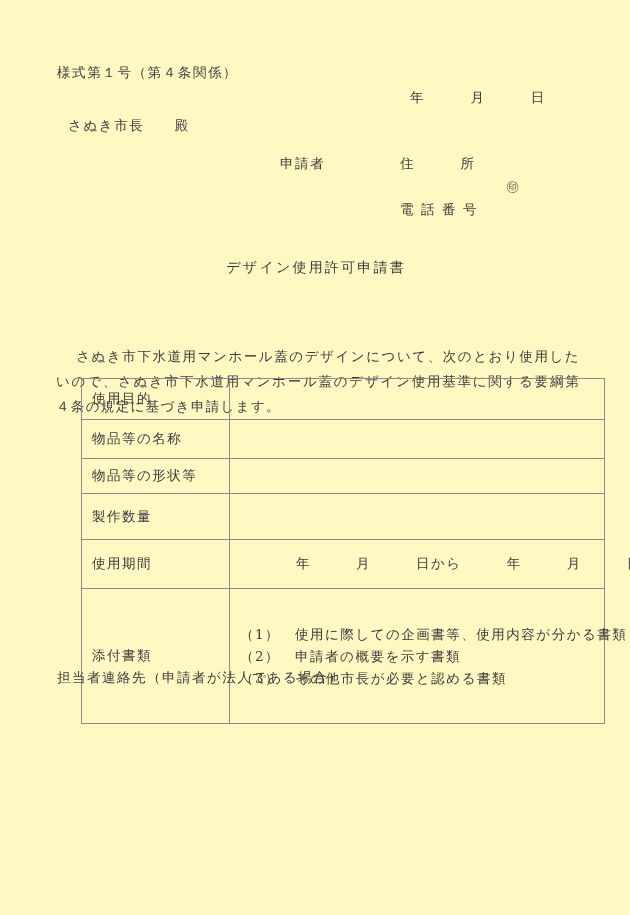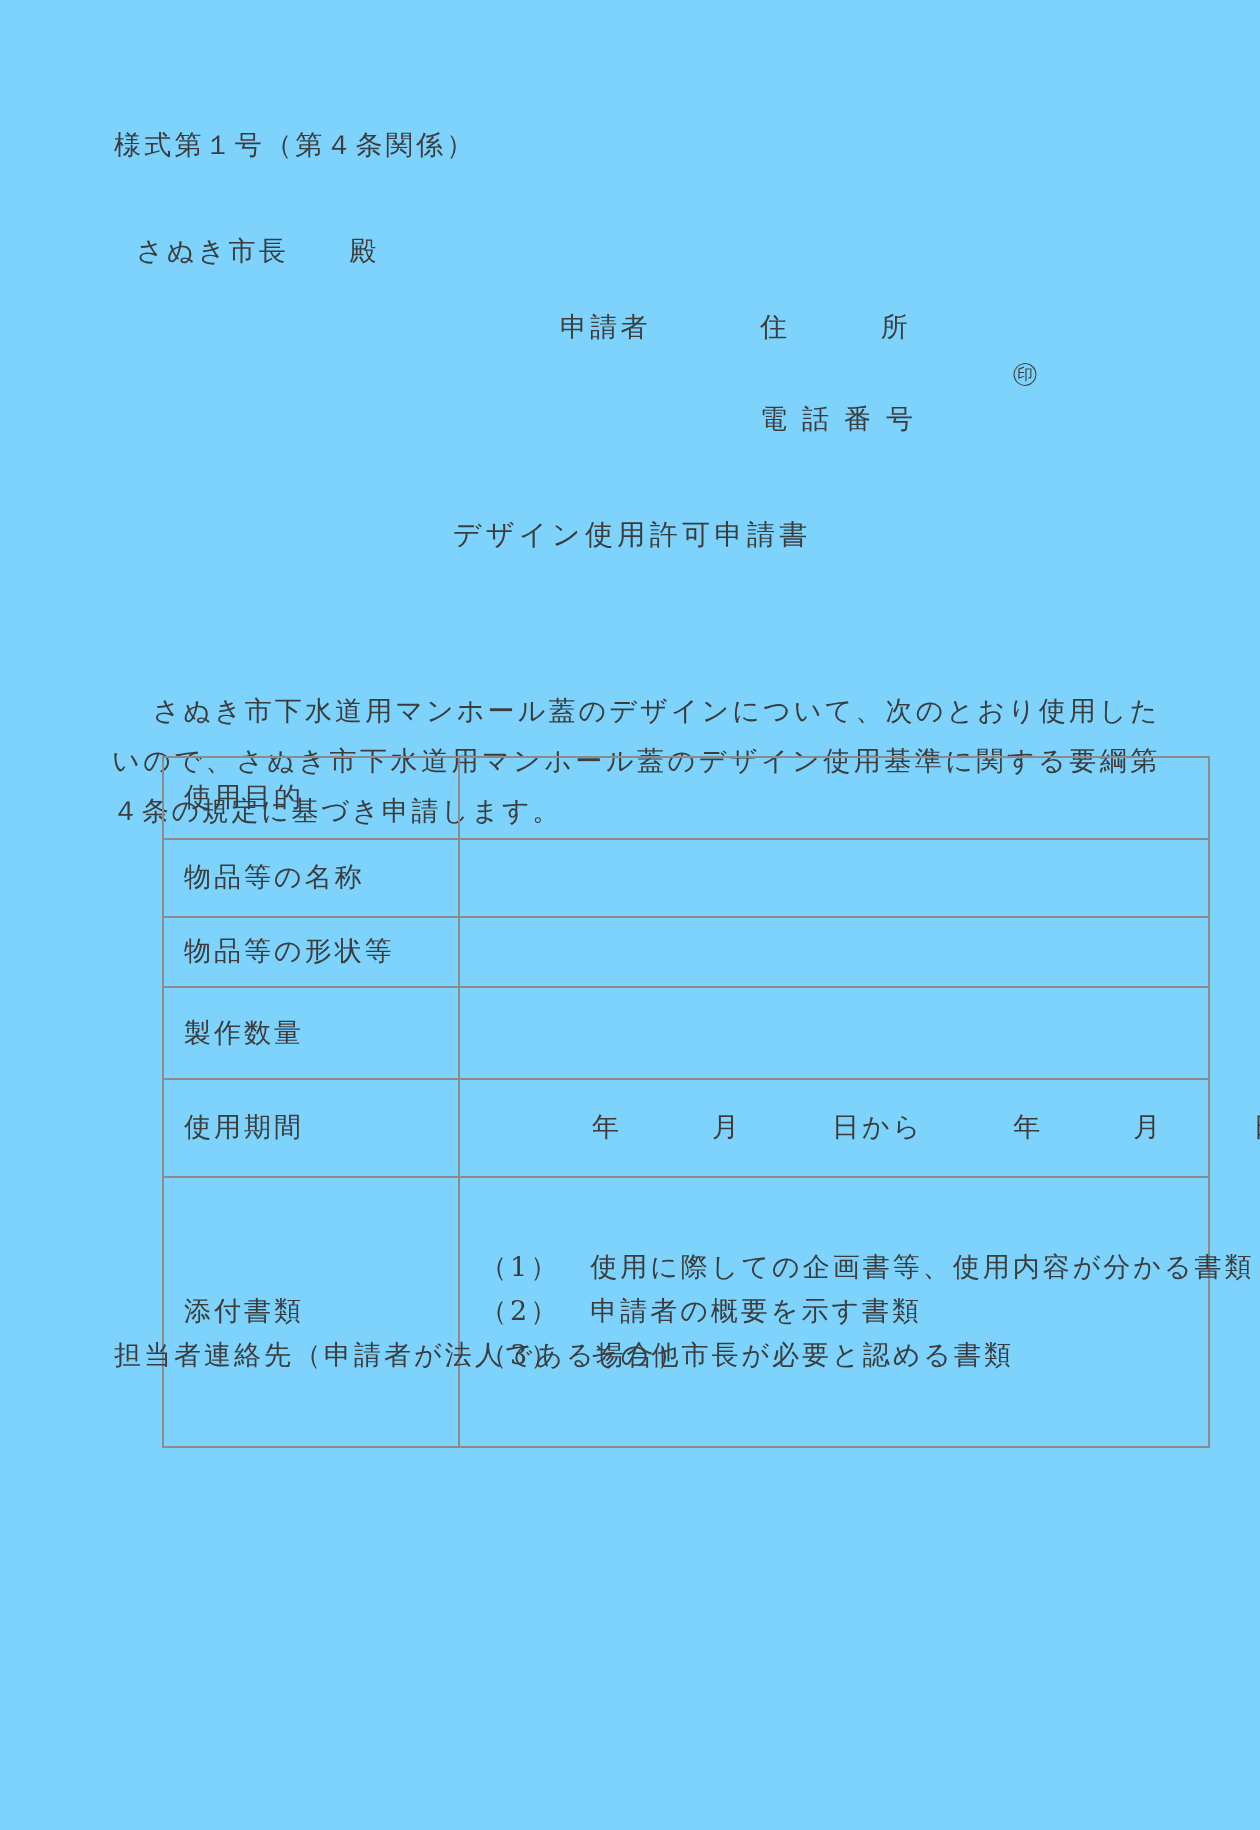--- a/index.html
+++ b/index.html
@@ -4,21 +4,21 @@
 <style>
   html, body {
     margin: 0;
     padding: 0;
     background: #ffffff;
   }
   .page {
     position: relative;
     width: 630px;
     height: 915px;
-    background: #7dd3fc;
+    background: #fef9c3;
     color: #3c3c3c;
     font-family: "DejaVu Serif", "Liberation Serif", serif;
     overflow: hidden;
     box-sizing: border-box;
   }
 
   
   .form-no {
     position: absolute;
     left: 57px;
@@ -59,20 +59,21 @@
     white-space: pre;
     gap: 42px;
   }
   .applicant-tag {
     width: 58px;
     flex: 0 0 58px;
   }
   .applicant-field {
     width: 140px;
     flex: 0 0 140px;
+    margin-left: 20px;
   }
   .seal-mark {
     font-size: 13px;
     letter-spacing: 0;
     margin-left: 84px;
   }
 
   
   .doc-title {
     position: absolute;
@@ -160,20 +161,21 @@
   .contact-table td.c-name   { width: 55px; }
   .small-note { font-size: 10px; letter-spacing: 0.5px; }
 </style>
 </head>
 <body>
 
 <div class="page">
 
   <div class="form-no">様式第１号（第４条関係）</div>
 
+  <div class="date-line">年　　　月　　　日</div>
 
   <div class="addressee">さぬき市長　　殿</div>
 
   <div class="applicant-block">
     <div class="applicant-row">
       <span class="applicant-tag">申請者</span>
       <span class="applicant-field">住　　　所</span>
       <span></span>
     </div>
     <div class="applicant-row">

